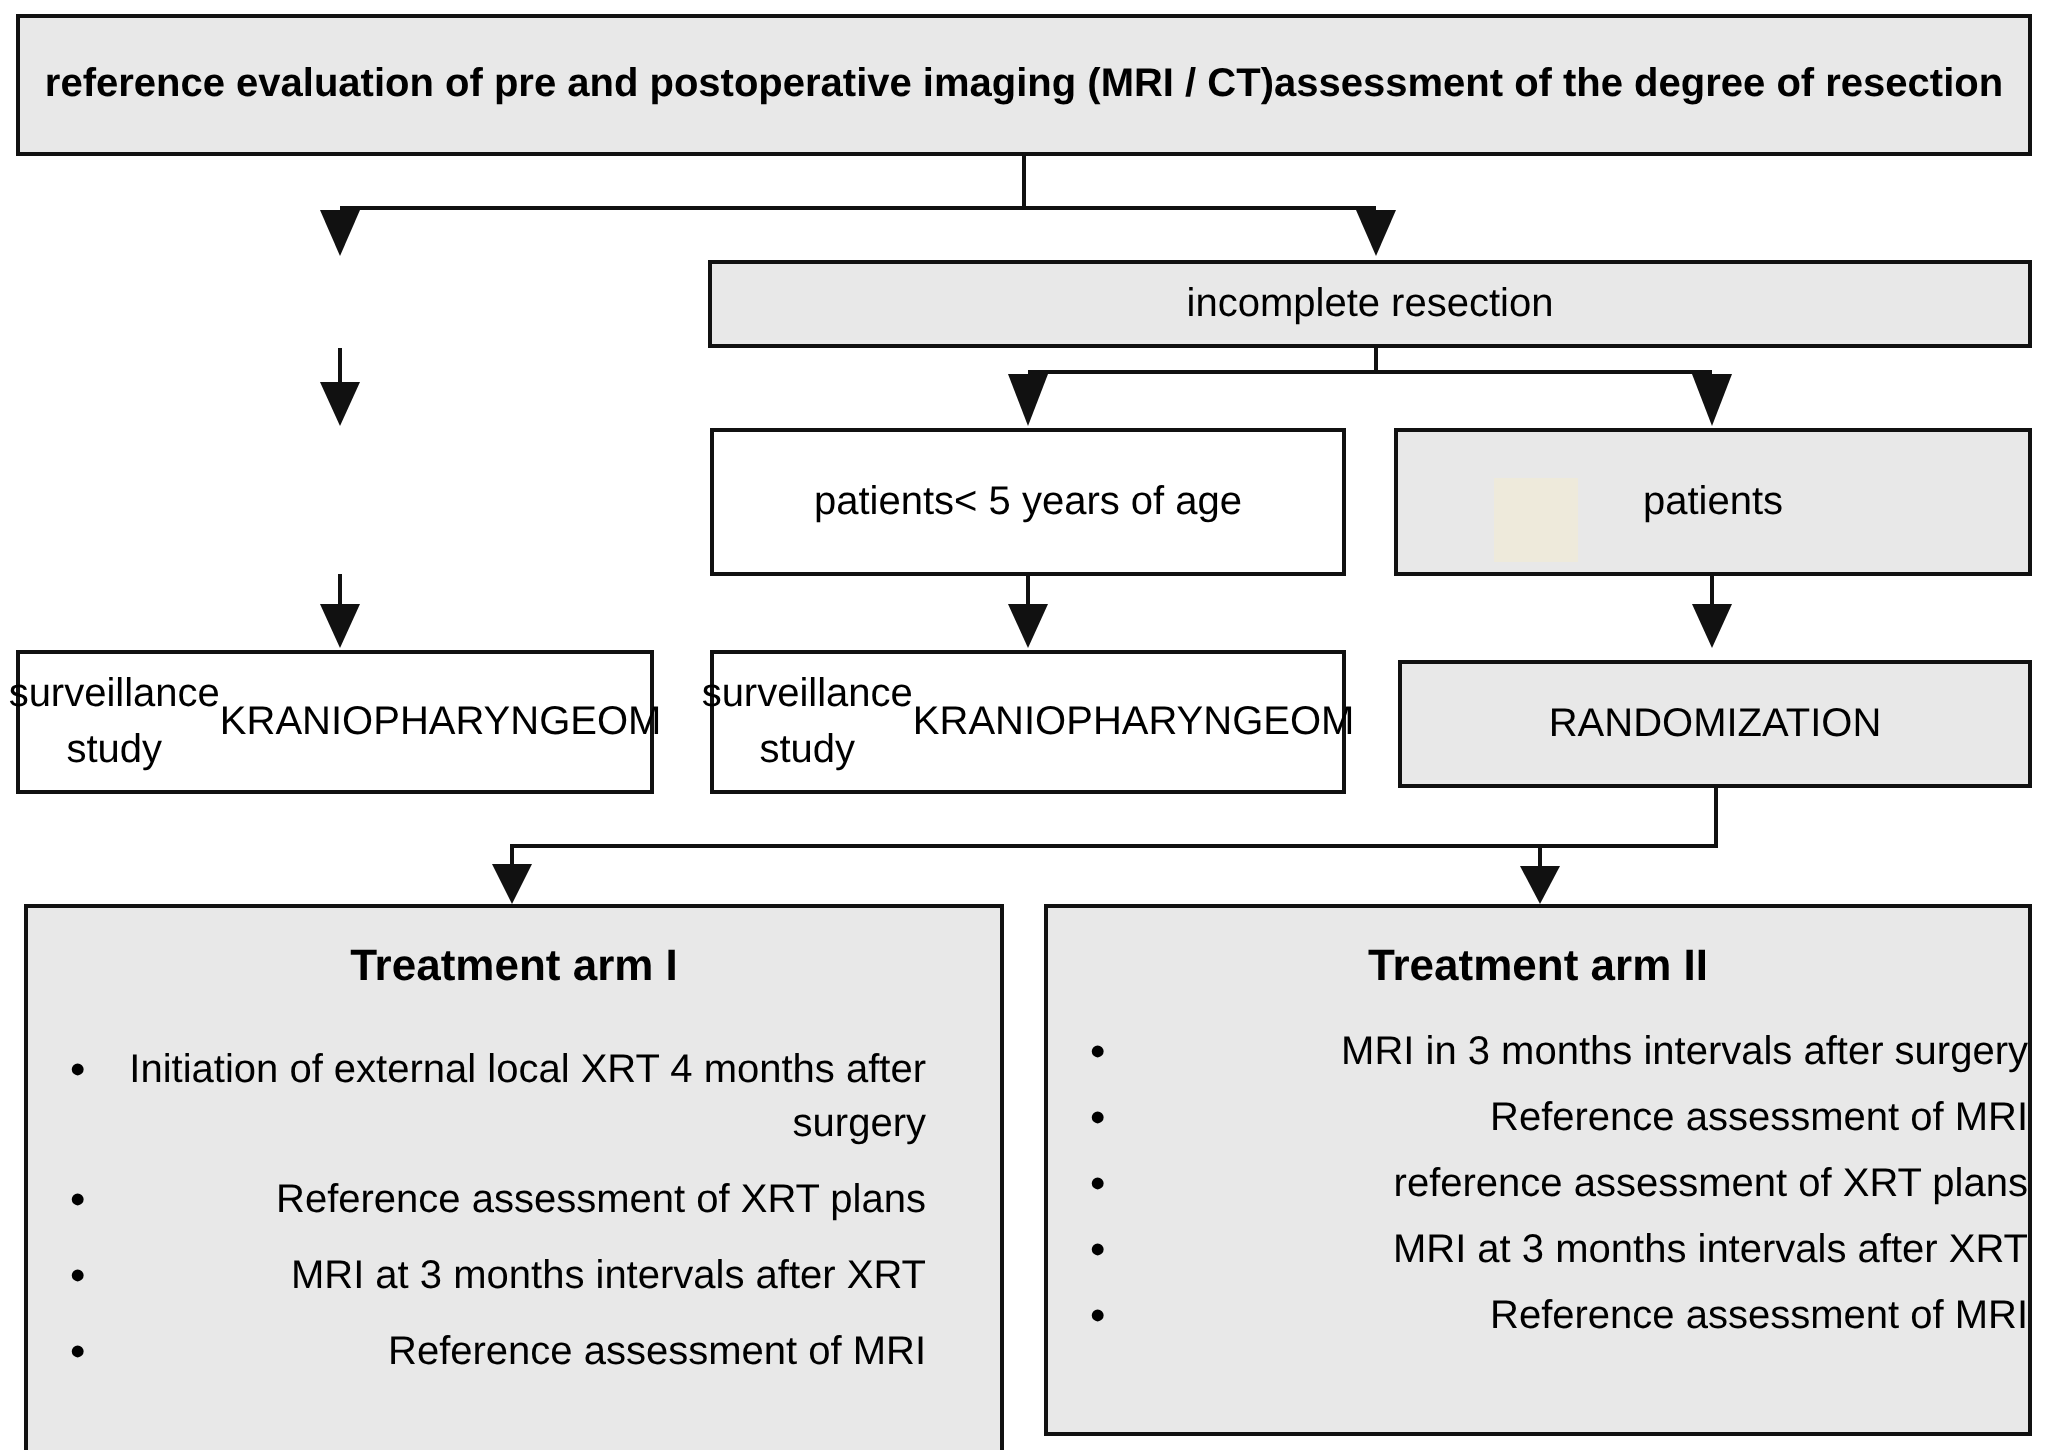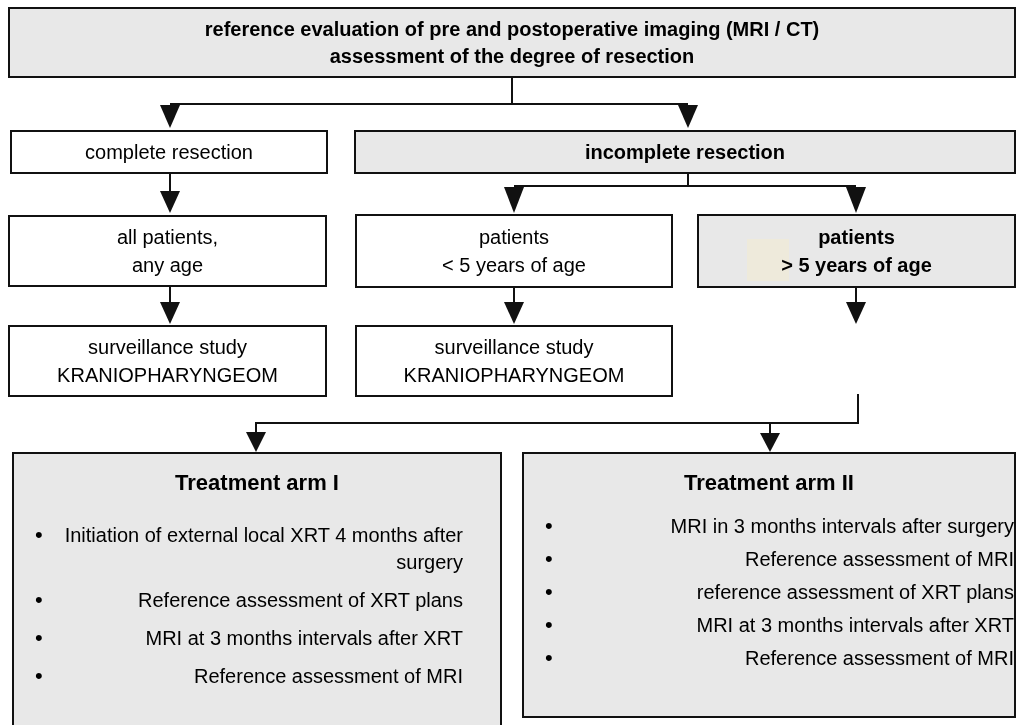--- a/index.html
+++ b/index.html
@@ -26,29 +26,28 @@
   }
   svg.connectors polygon { fill: #111111; stroke: none; }
 
   .box {
     position: absolute;
     z-index: 2;
     box-sizing: border-box;
     border: 2.5px solid #111111;
     background: #e8e8e8;
     display: flex;
-    flex-direction: column;
     align-items: center;
     justify-content: center;
     text-align: center;
     font-size: 20px;
     line-height: 28px;
   }
   .box.white { background: #ffffff; }
-  .box.bold  { font-weight: bold; }
+  .box.bold  { font-weight: normal; }
   .box .line { position: relative; z-index: 1; }
 
   .patch {
     position: absolute;
     background: #eeeadb;
     z-index: 0;
   }
 
   .arm {
     position: absolute;
@@ -150,54 +149,49 @@
       <line x1="770" y1="423" x2="770" y2="434"></line>
       <polygon points="760,433 780,433 770,452"></polygon>
     </g>
   </svg>
 
   <div class="box n-top">
     <div class="line">reference evaluation of pre and postoperative imaging (MRI / CT)</div>
     <div class="line">assessment of the degree of resection</div>
   </div>
 
-  <div class="box white n-complete">
-    <div class="line">complete resection</div>
-  </div>
 
   <div class="box bold n-incomplete">
     <div class="line">incomplete resection</div>
   </div>
 
-  <div class="box white n-allpat">
-    <div class="line">all patients,</div>
-    <div class="line">any age</div>
-  </div>
 
   <div class="box white n-under5">
     <div class="line">patients</div>
     <div class="line">&lt; 5 years of age</div>
   </div>
 
   <div class="box bold n-over5">
     <div class="patch"></div>
     <div class="line">patients</div>
-    <div class="line">&gt; 5 years of age</div>
   </div>
 
   <div class="box white n-surv1">
     <div class="line">surveillance study</div>
     <div class="line">KRANIOPHARYNGEOM</div>
   </div>
 
   <div class="box white n-surv2">
     <div class="line">surveillance study</div>
     <div class="line">KRANIOPHARYNGEOM</div>
   </div>
 
+  <div class="box bold n-random">
+    <div class="line">RANDOMIZATION</div>
+  </div>
 
   <div class="arm n-arm1">
     <div class="arm-title">Treatment arm I</div>
     <ul class="list-arm1">
       <li>Initiation of external local XRT 4 months after surgery</li>
       <li>Reference assessment of XRT plans</li>
       <li>MRI at 3 months intervals after XRT</li>
       <li>Reference assessment of MRI</li>
     </ul>
   </div>

